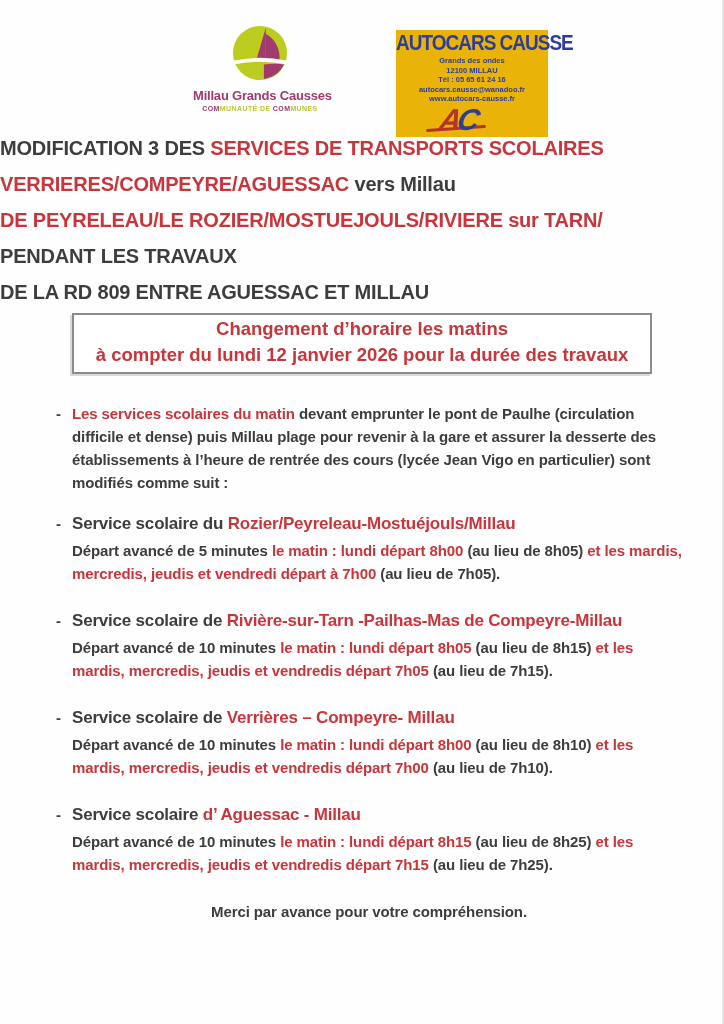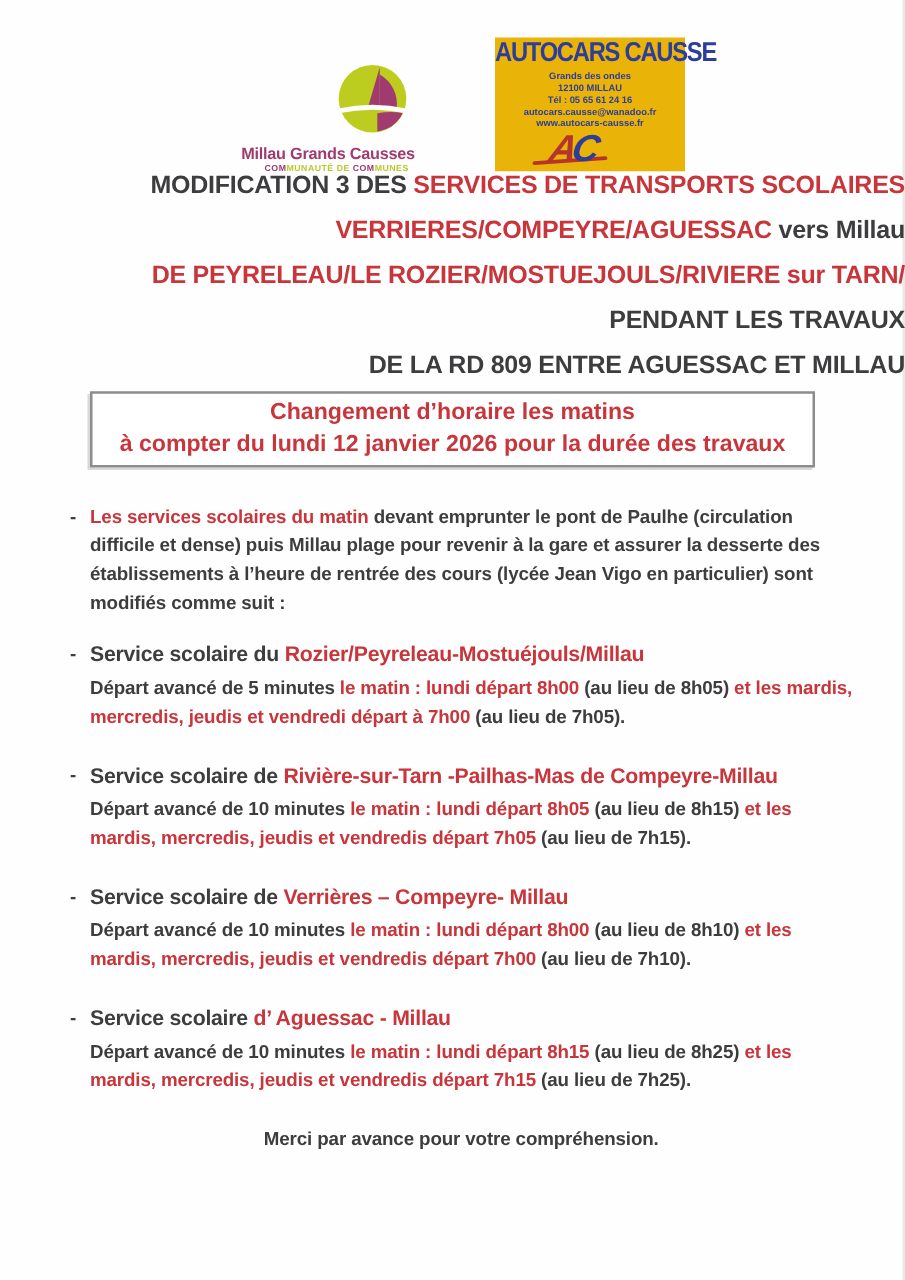--- a/index.html
+++ b/index.html
@@ -10,22 +10,22 @@
     position:relative; overflow:hidden;
   }
   .page {
     position:absolute; inset:0;
     background:#fefefe;
     border-right:2px solid #e8e8e8;
   }
 
   
   .logo-millau {
-    position:absolute; left:193px; top:50px; width:134px;
-    text-align:right;
+    position:absolute; left:193px; top:24px; width:134px;
+    text-align:center;
   }
   .logo-millau .mark { display:block; margin:0 auto 2px auto; }
   .logo-millau .name {
     font-size:13px; font-weight:bold; color:#a13a6e; letter-spacing:-0.2px;
     white-space:nowrap;
   }
   .logo-millau .subtitle {
     font-size:7px; font-weight:bold; letter-spacing:0.4px; margin-top:2px;
     white-space:nowrap;
   }
@@ -59,21 +59,21 @@
     transform:skewX(-12deg);
   }
   .ac-emblem .swoosh {
     position:absolute; left:30px; top:20px; width:60px; height:3px;
     background:#b5342c; transform:rotate(-4deg); border-radius:2px;
   }
 
   
   .title-block {
     position:absolute; top:130px; left:0; width:724px;
-    text-align:right; font-weight:bold;
+    text-align:left; font-weight:bold;
     font-size:20px; line-height:36px; letter-spacing:-0.2px;
     color:#3d3d3f;
   }
   .red  { color:#c8353b; }
   .dark { color:#3d3d3f; }
 
   
   .notice-box {
     position:absolute; top:313px; left:72px; width:580px; height:61px;
     border:2px solid #8c8c8c;

